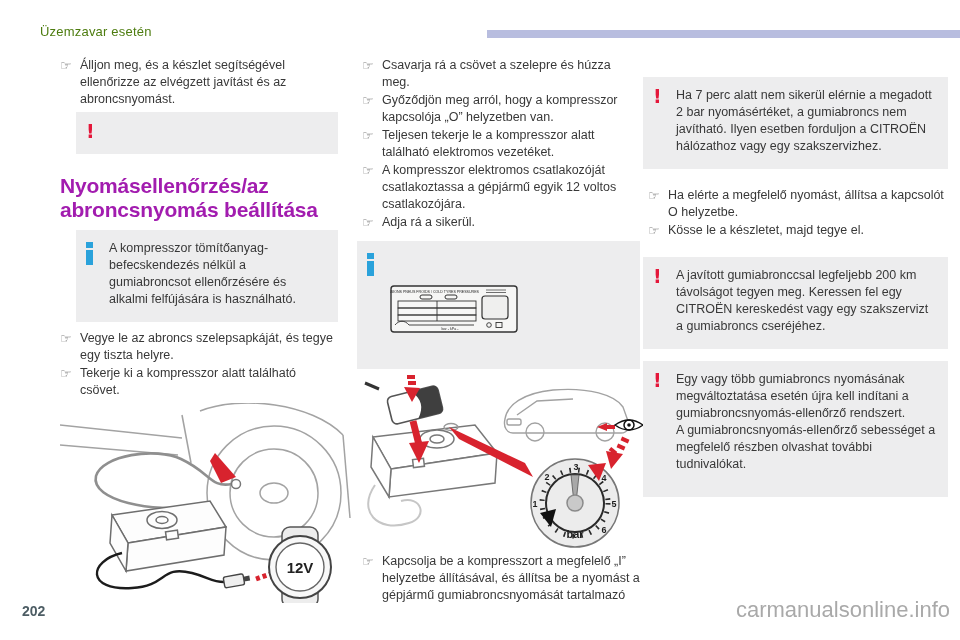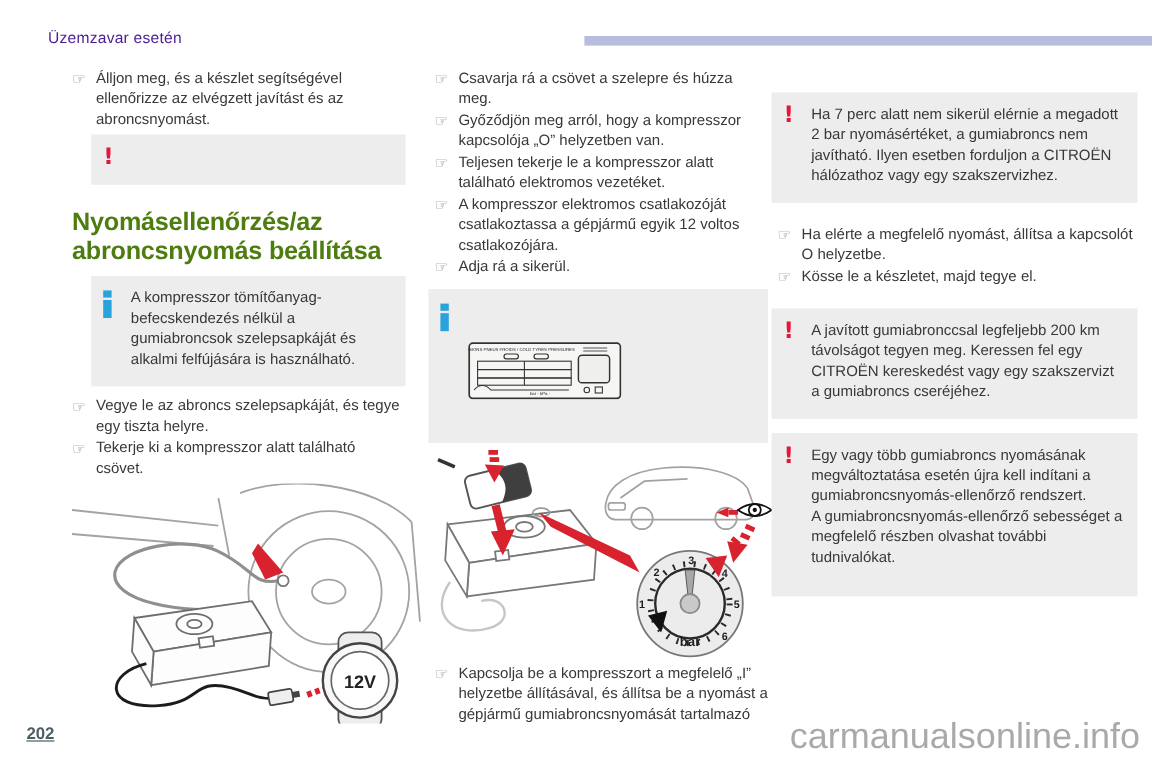--- a/index.html
+++ b/index.html
@@ -6,21 +6,21 @@
   html,body { width:960px; height:640px; }
   body {
     font-family:"Liberation Sans", sans-serif;
     background:#ffffff;
     position:relative;
     overflow:hidden;
     color:#383838;
   }
   .header-label {
     position:absolute; left:40px; top:24px;
-    font-size:13px; color:#4c1d95; letter-spacing:0.2px;
+    font-size:13px; color:#4d7c0f; letter-spacing:0.2px;
   }
   .header-bar {
     position:absolute; left:487px; top:30px;
     width:473px; height:8px; background:#b8bddf;
   }
   .col { position:absolute; top:57px; font-size:12.5px; line-height:17px; }
   .col-left  { left:60px;  width:278px; }
   .col-mid   { left:357px; width:283px; }
   .col-right { left:643px; width:305px; }
 
@@ -39,44 +39,44 @@
     color:#e4173a; font-weight:bold; font-size:19px; line-height:18px;
     font-family:"DejaVu Sans", sans-serif;
   }
   .i-icon { display:flex; flex-direction:column; gap:2px; margin-top:2px; }
   .i-icon .dot { width:7px; height:6px; background:#2aa2db; }
   .i-icon .bar { width:7px; height:15px; background:#2aa2db; }
   .boxtext { flex:1; padding-left:7px; white-space:pre-line; }
 
   .section-title {
     margin-top:20px;
-    font-size:21px; font-weight:bold; color:#4d7c0f;
+    font-size:21px; font-weight:bold; color:#a21caf;
     line-height:24px; letter-spacing:-0.2px;
   }
   .indent-box { margin-left:16px; width:262px; }
   .mt4{margin-top:4px;} .mt6{margin-top:6px;} .mt8{margin-top:8px;}
   .mt10{margin-top:10px;} .mt12{margin-top:12px;} .mt18{margin-top:18px;} .mt20{margin-top:20px;}
 
   .continuation { padding-left:15px; }
   .col-right .bullet { padding-left:5px; }
   .col-mid .bullet { padding-left:5px; }
 
   .illustration { display:block; }
   .sticker-wrap { margin:0 0 6px 2px; }
 
   .gnum { font-size:9px; font-weight:bold; fill:#1e1e1e; font-family:"Liberation Sans",sans-serif; }
   .svgsmall { font-family:"Liberation Sans",sans-serif; }
 
   .page-num {
     position:absolute; left:22px; top:603px;
-    font-size:14px; font-weight:bold; color:#4d5d64;text-decoration:underline;
+    font-size:14px; font-weight:bold; color:#4d5d64;
   }
   .watermark {
     position:absolute; right:10px; top:597px;
-    font-size:30px; color:#a9a9a9; letter-spacing:0px;
+    font-size:22px; color:#a9a9a9; letter-spacing:0px;
   }
 </style>
 </head>
 <body>
 
 <div class="header-label">Üzemzavar esetén</div>
 <div class="header-bar"></div>
 
 <div class="col col-left">
 
@@ -91,21 +91,21 @@
 
   <div class="section-title">Nyomásellenőrzés/az abroncsnyomás beállítása</div>
 
   <div class="graybox indent-box mt8">
     <span class="mark">
         <span class="i-icon">
           <span class="dot"></span>
           <span class="bar"></span>
         </span>
       </span>
-    <div class="boxtext"><span>A kompresszor tömítőanyag-befecskendezés nélkül a gumiabroncsok szelepsapkáját és alkalmi felfújására is használható.</span></div>
+    <div class="boxtext"><span>A kompresszor tömítőanyag-befecskendezés nélkül a gumiabroncsot ellenőrzésére és alkalmi felfújására is használható.</span></div>
   </div>
 
   <div class="mt8">
     <div class="bullet">
       <span class="hand">☞</span>
       <span class="btext"><span>Vegye le az abroncs szelepsapkáját, és tegye egy tiszta helyre.</span></span>
     </div>
     <div class="bullet">
       <span class="hand">☞</span>
       <span class="btext"><span>Tekerje ki a kompresszor alatt található csövet.</span></span>

